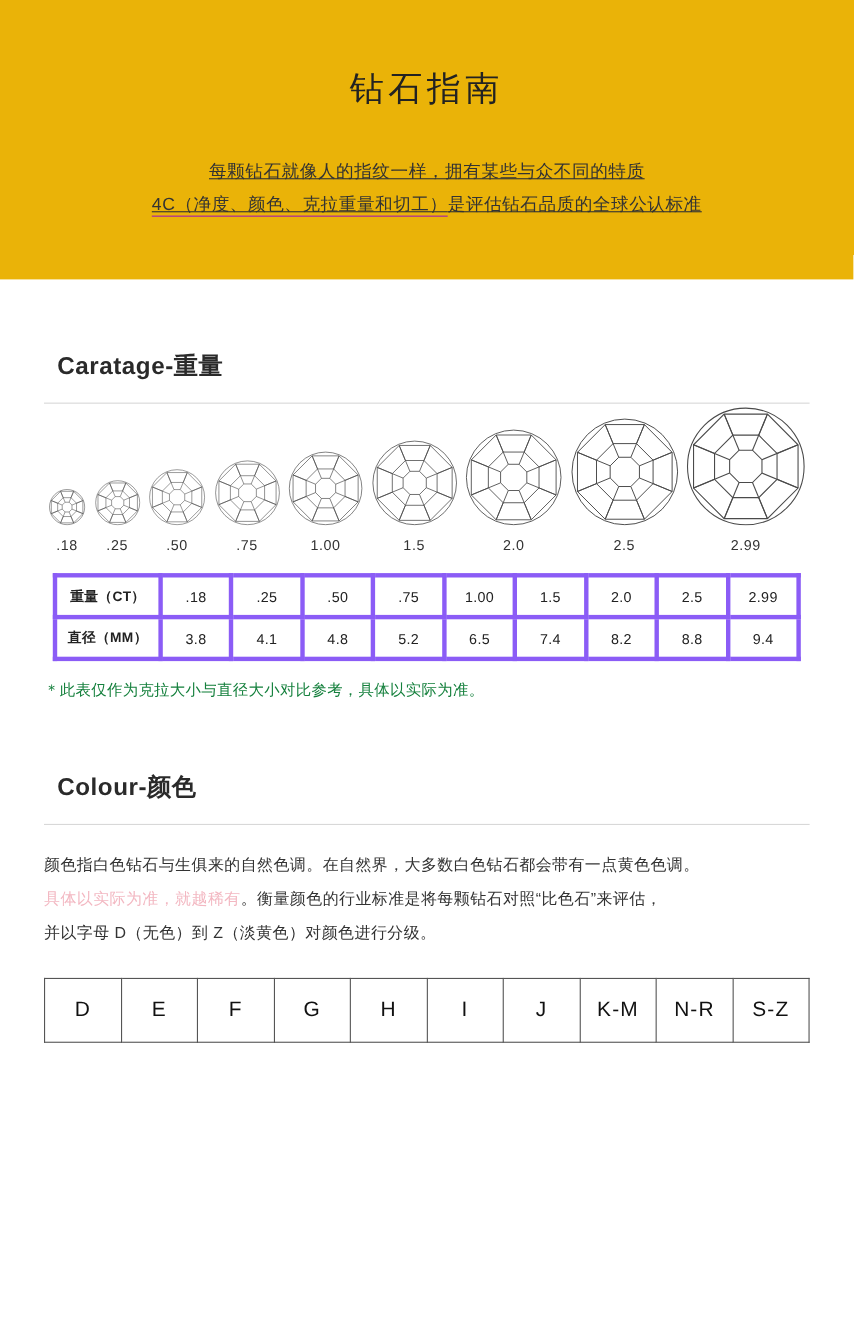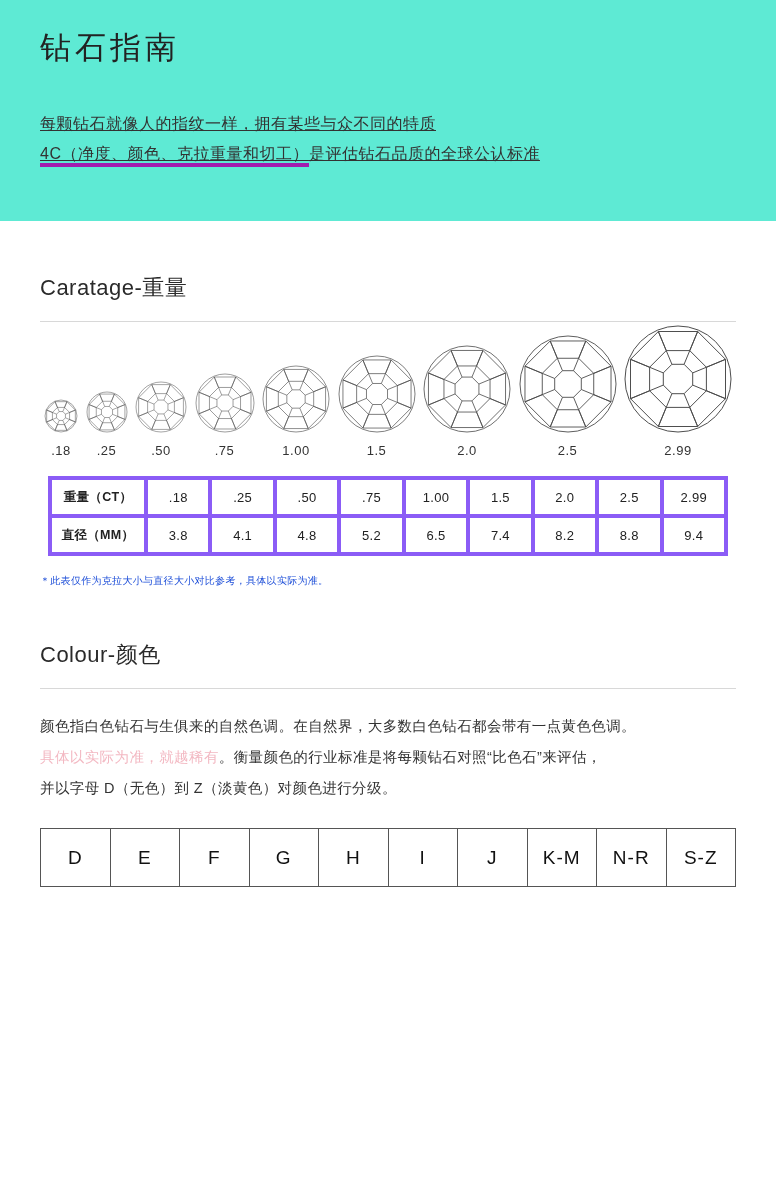--- a/index.html
+++ b/index.html
@@ -8,51 +8,52 @@
     width: 776px;
     height: 1200px;
     background: #ffffff;
     font-family: "Liberation Sans", "DejaVu Sans", sans-serif;
     color: #2b2b2b;
     overflow: hidden;
   }
 
   
   .hero {
-    background: #5eead4;
-    padding: 27px 40px 52px 40px;
+    background: #eab308;
+    padding: 60px 40px 52px 40px;
+    text-align: center;
   }
   .hero-title {
     font-size: 31px;
     letter-spacing: 4px;
     color: #222;
     margin: 0 0 40px 0;
     font-weight: 500;
   }
   .hero-line {
     font-size: 16px;
     color: #333;
     letter-spacing: 0.5px;
     line-height: 30px;
     text-decoration: underline;
   }
   .hero-line .ul {
-    border-bottom: 4px solid #a21caf;
+    border-bottom: 1px solid #a21caf;
     padding-bottom: 1px;
   }
 
   
   .section { padding: 0 40px; }
   .sec-head {
     font-size: 22px;
     color: #2a2a2a;
     letter-spacing: 0.5px;
-    margin: 0;
+    margin: 12px;
     padding-top: 52px;
-    font-weight: 400;
+    font-weight: 700;
   }
   .sec-rule {
     height: 1px;
     background: #d8d8d8;
     margin-top: 18px;
   }
   .para {
     font-size: 14.5px;
     line-height: 31px;
     color: #333;
@@ -94,22 +95,22 @@
     color: #222;
     letter-spacing: 0.3px;
   }
   table.grid td.rowhead {
     font-weight: bold;
     font-size: 12.5px;
     width: 96px;
   }
   .footnote {
     margin-top: 18px;
-    font-size: 10px;
-    color: #1d4ed8;
+    font-size: 14px;
+    color: #15803d;
     letter-spacing: 0.3px;
   }
 
   
   .colour-scale-wrap { margin-top: 24px; padding: 0 40px; }
   table.scale {
     border-collapse: collapse;
     width: 100%;
     table-layout: fixed;
   }

